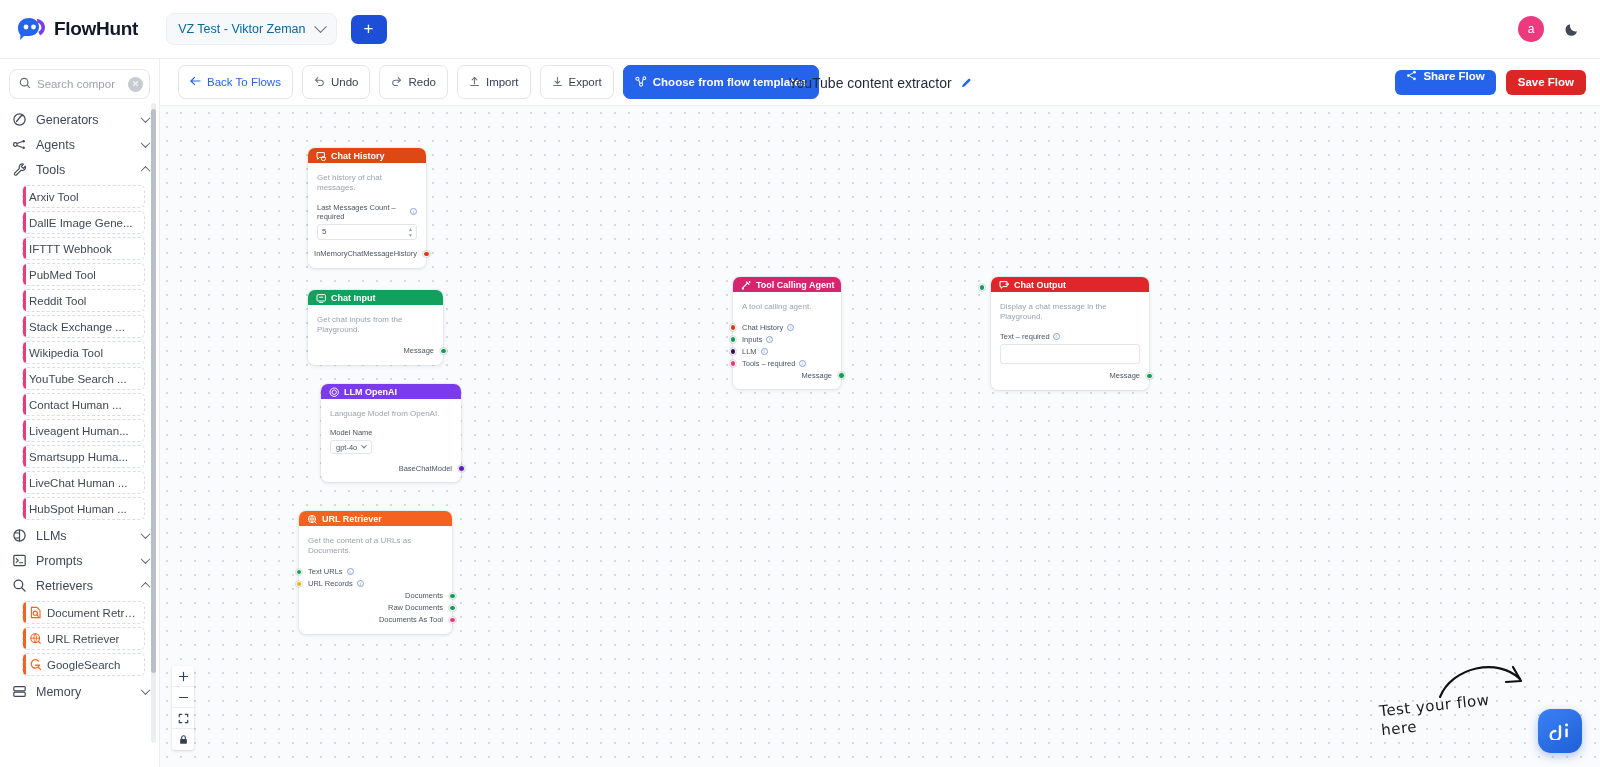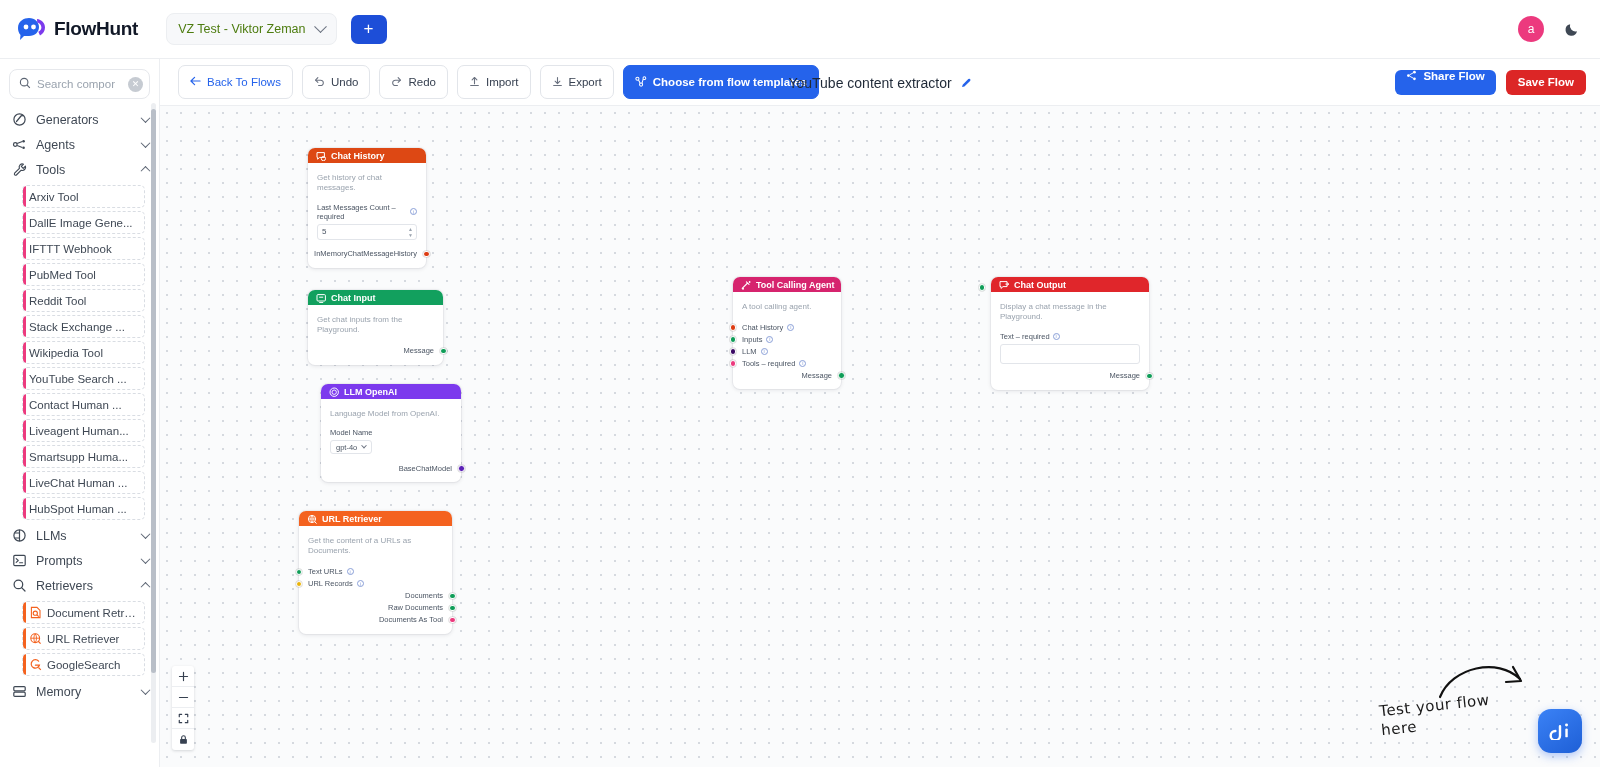--- a/index.html
+++ b/index.html
@@ -18,21 +18,21 @@
     z-index: 40;
   }
   .brand { display: flex; align-items: center; gap: 8px; margin-left: 16px; }
   .brand-logo { width: 30px; height: 26px; position: relative; }
   .brand-name { font-size: 19px; font-weight: 700; color: #111827; letter-spacing: -0.3px; }
 
   .workspace-select {
     margin-left: 28px; height: 32px; min-width: 160px;
     background: #f7f8fa; border: 1px solid #eceef1; border-radius: 8px;
     display: flex; align-items: center; gap: 10px; padding: 0 11px;
-    font-size: 12.5px; color: #4d7c0f; cursor: pointer;
+    font-size: 12.5px; color: #0369a1; cursor: pointer;
   }
   .workspace-select .ws-label { white-space: nowrap; }
   .chev { width: 9px; height: 9px; border-right: 1.6px solid #6b7280; border-bottom: 1.6px solid #6b7280;
           transform: rotate(45deg) translate(-2px,-2px); }
 
   .add-btn {
     margin-left: 14px; width: 36px; height: 29px; background: #1d4ed8;
     border-radius: 7px; color: #fff; font-size: 17px; font-weight: 400;
     display: flex; align-items: center; justify-content: center; cursor: pointer;
     border: none;

